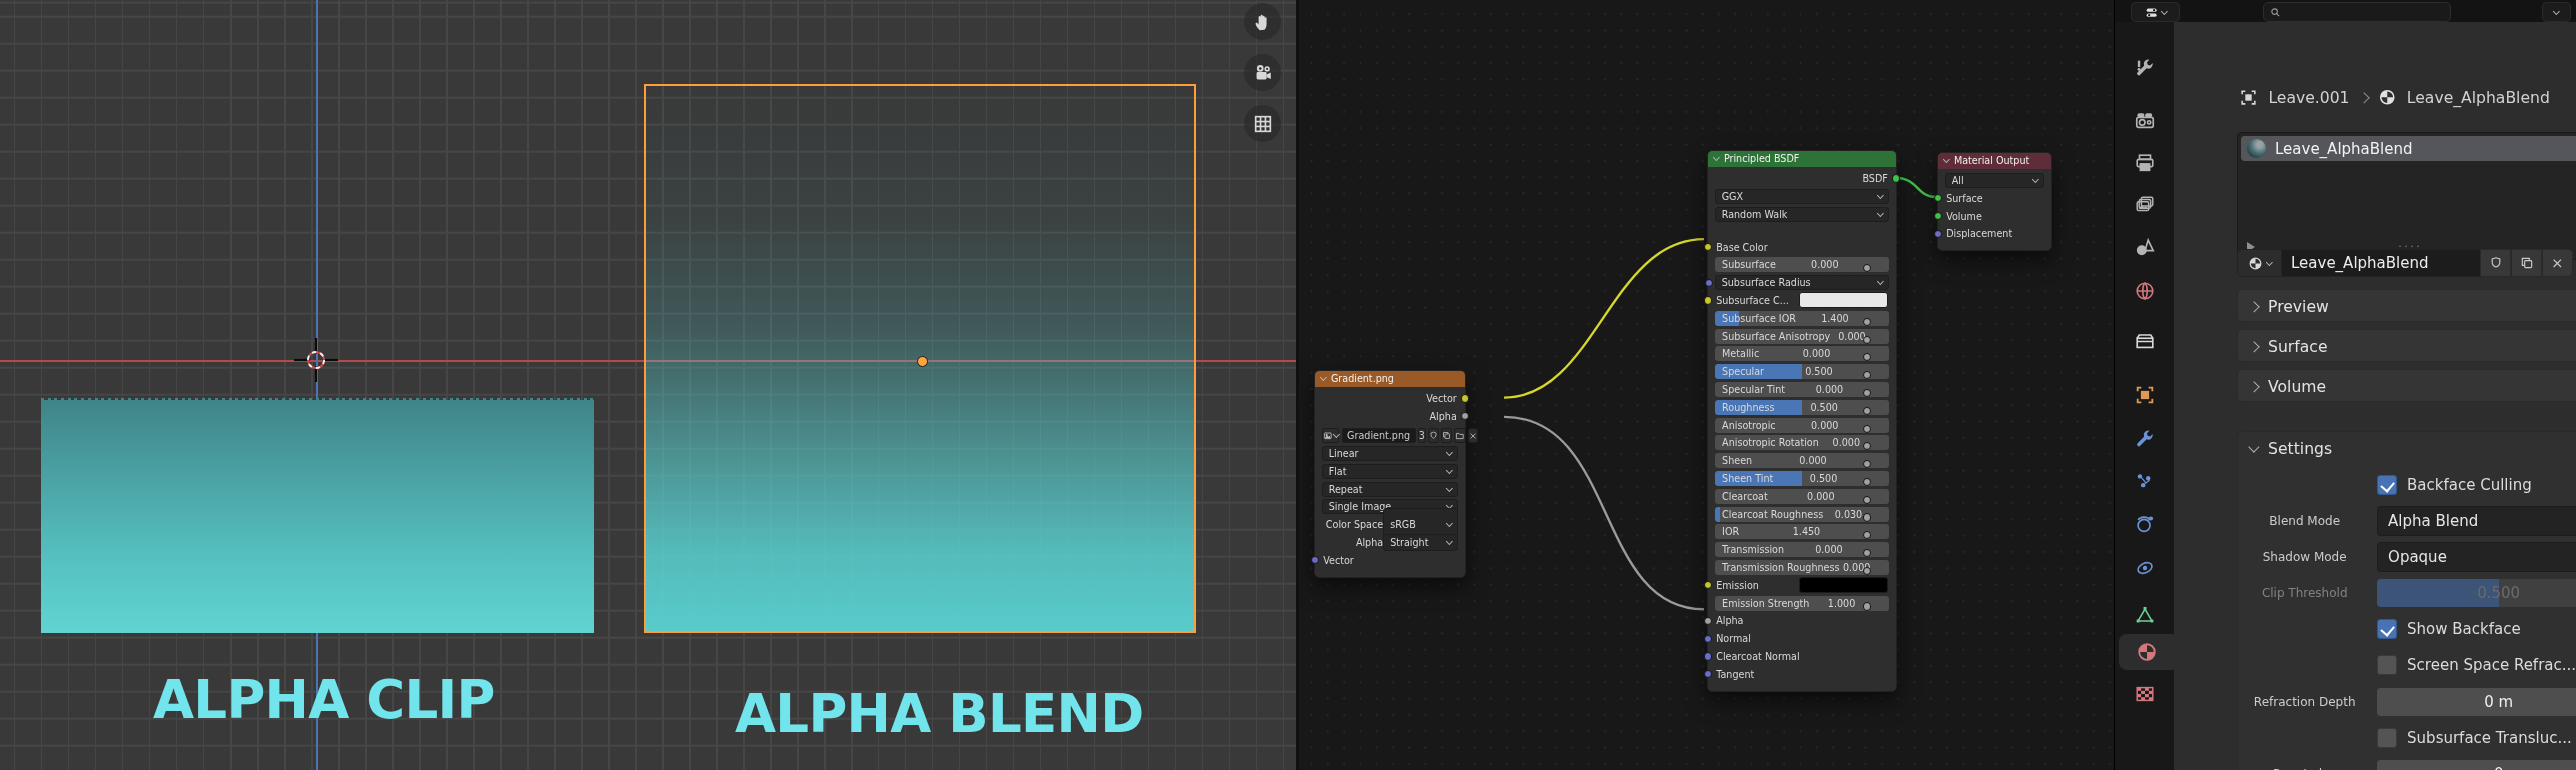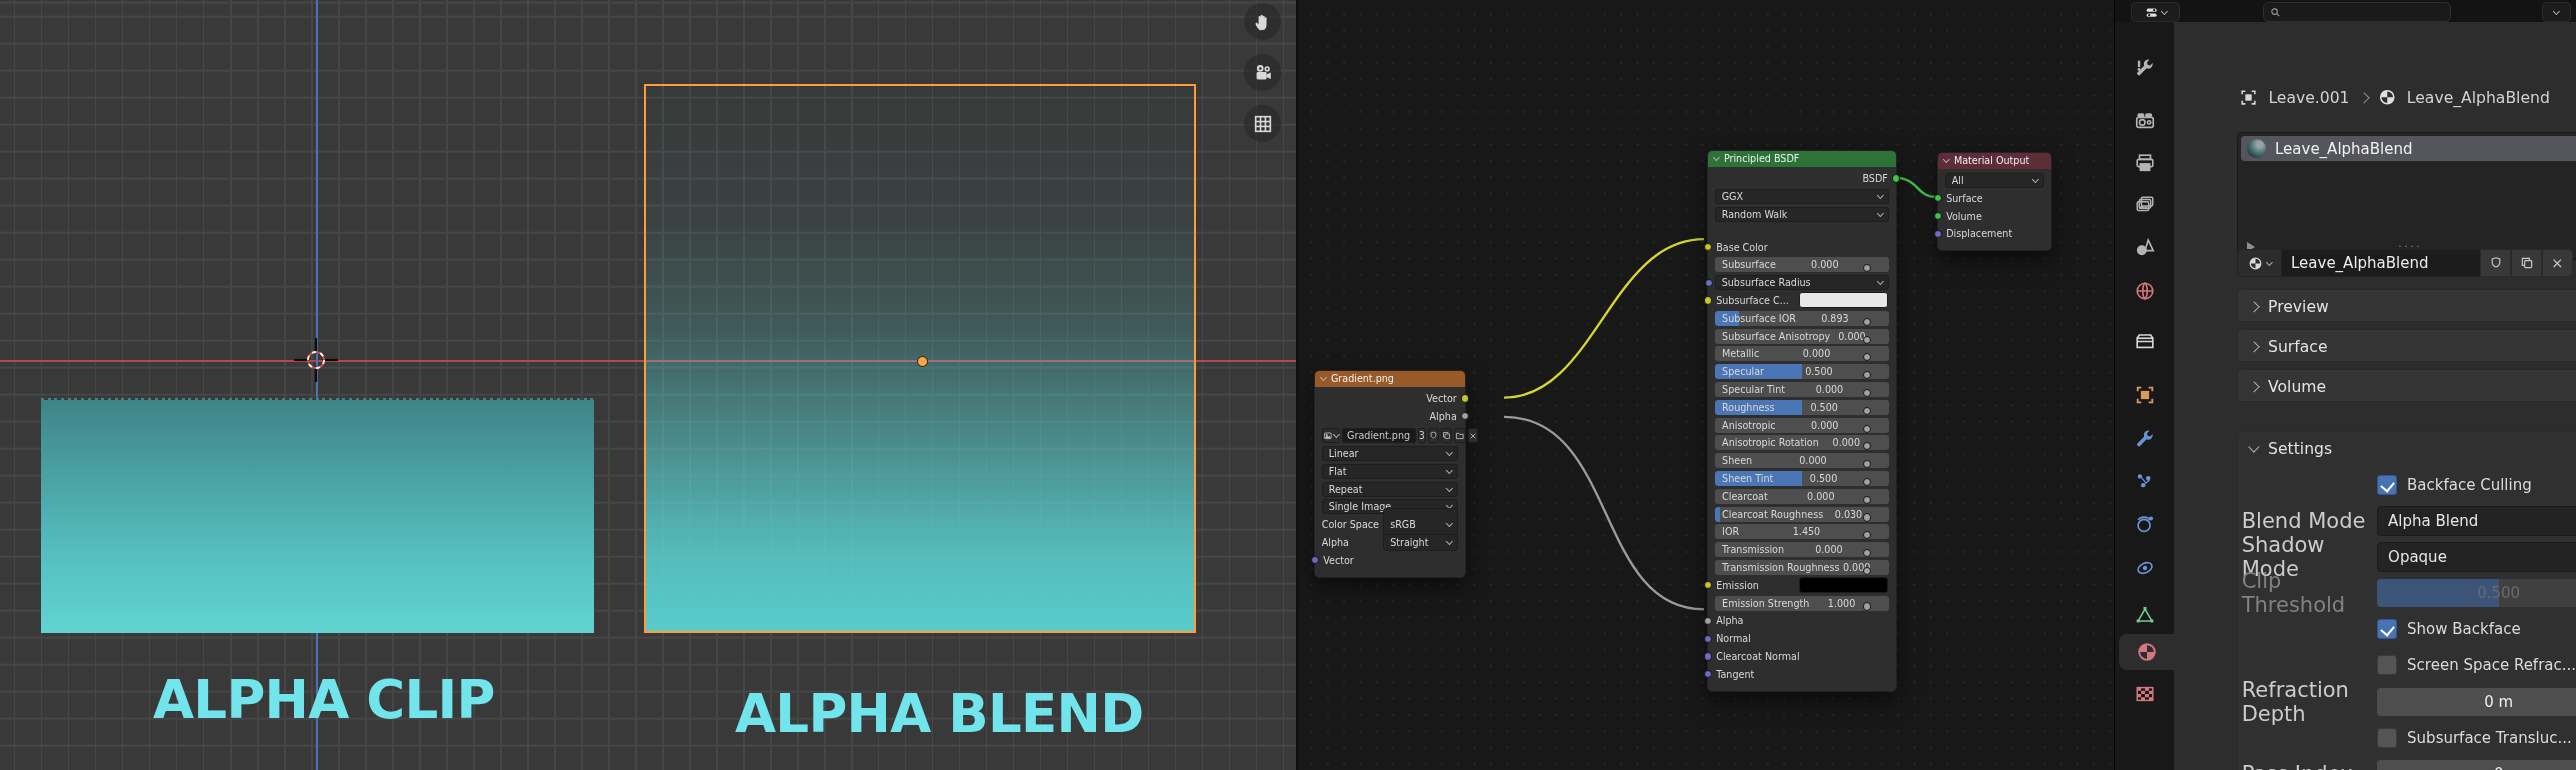--- a/index.html
+++ b/index.html
@@ -35,21 +35,21 @@
     z-index:6;display:flex;align-items:center;justify-content:center;color:#d8d8d8;}
   #cursor3d{left:294px;top:338px;z-index:4;}
 
   
   #node-editor{left:1296px;top:0;width:818px;height:770px;background:#181818;
     border-left:3px solid #101010;box-sizing:border-box;overflow:hidden;
     background-image:radial-gradient(#262626 1.2px,transparent 1.3px);
     background-size:16.3px 16.3px;background-position:4.4px 6px;}
   #wires{left:0;top:0;z-index:1;}
   .node{z-index:2;background:rgba(47,47,47,.97);border-radius:5.2px;border:0.7px solid #222;
-    box-shadow:0 9px 21px rgba(0,0,0,.55);box-sizing:border-box;font-size:9.6px;color:#d9d9d9;}
+    box-shadow:0 9px 21px rgba(0,0,0,.55);box-sizing:border-box;font-size:9.6px;color:#d9d9d9;text-align:right;}
   .node-head{height:15.6px;border-radius:4.4px 4.4px 0 0;display:flex;align-items:center;
     padding:0 6px;gap:5.2px;color:#f0f0f0;font-size:9.6px;}
   .node-body{padding:4.4px 6.7px 6px 6.7px;}
   .nrow{position:relative;height:15px;margin-bottom:2.8px;display:flex;align-items:center;box-sizing:border-box;}
   .nrow.wide-gap{margin-bottom:4.4px;}
   .nselect{background:#262626;border-radius:3px;padding:0 6px;justify-content:space-between;border:0.7px solid #1d1d1d;}
   .nslider{background:#4e4e4e;border-radius:3px;padding:0 7.4px;justify-content:space-between;overflow:hidden;}
   .nslider .fill{position:absolute;left:0;top:0;bottom:0;background:#4a76b5;border-radius:3px 0 0 3px;}
   .nslider span{position:relative;z-index:1;}
   .nlabel{padding:0 1.5px;}
@@ -109,21 +109,21 @@
   .panel{position:absolute;left:63px;width:387px;background:#353535;border-radius:5.2px;
     border:0.7px solid #2a2a2a;box-sizing:border-box;}
   .panel-head{height:33px;display:flex;align-items:center;gap:10.4px;padding:0 12px;
     font-size:15.6px;color:#e3e3e3;}
   .pchev{width:6.7px;height:6.7px;border-right:1.8px solid #b0b0b0;border-bottom:1.8px solid #b0b0b0;flex:none;}
   .pchev.closed{transform:rotate(-45deg);}
   .pchev.open{transform:rotate(45deg);margin-top:-3px;}
   #panel-settings{top:409px;height:361px;background:#303030;}
   #settings-rows{padding:6px 3.7px 0 3.7px;}
   .srow{display:flex;align-items:center;height:28px;margin-bottom:8.1px;}
-  .srow .slabel{flex:0 0 126px;text-align:left;margin-right:9px;font-size:21px;color:#cccccc;}
+  .srow .slabel{flex:0 0 126px;text-align:center;margin-right:9px;font-size:12px;color:#cccccc;}
   .srow .sfield{flex:0 0 244px;height:28px;display:flex;align-items:center;box-sizing:border-box;}
   .f-drop{background:#232323;border:0.7px solid #1c1c1c;border-radius:3.7px;padding:0 10.4px;
     justify-content:space-between;color:#e6e6e6;font-size:15px;width:100%;height:100%;display:flex;align-items:center;}
   .f-num{background:#4e4e4e;border-radius:3.7px;justify-content:center;color:#efefef;font-size:15px;
     width:100%;height:100%;display:flex;align-items:center;position:relative;overflow:hidden;}
   .f-num .fill{position:absolute;left:0;top:0;bottom:0;background:#4772b3;border-radius:3.7px 0 0 3.7px;}
   .f-num span{position:relative;z-index:1;}
   .cbx{width:20px;height:20px;border-radius:3px;background:#545454;border:0.7px solid #3a3a3a;
     margin-right:10.4px;flex:none;position:relative;box-sizing:border-box;}
   .cbx.on{background:#4772b3;border-color:#35568a;}
@@ -315,21 +315,21 @@
             <span class="sock l s-vector"></span>
           </div>
           <div class="nrow swatchrow">
             <span>Subsurface C...</span>
             <span class="swatch" style="background: rgb(232, 232, 232);"></span>
             <span class="sock l s-color"></span>
           </div>
           <div class="nrow nslider">
             <div class="fill" style="width: 14%;"></div>
             <span>Subsurface IOR</span>
-            <span>0.893</span>
+            <span>1.400</span>
             <span class="sock l s-float"></span>
           </div>
           <div class="nrow nslider">
             <span>Subsurface Anisotropy</span>
             <span>0.000</span>
             <span class="sock l s-float"></span>
           </div>
           <div class="nrow nslider">
             <span>Metallic</span>
             <span>0.000</span>

